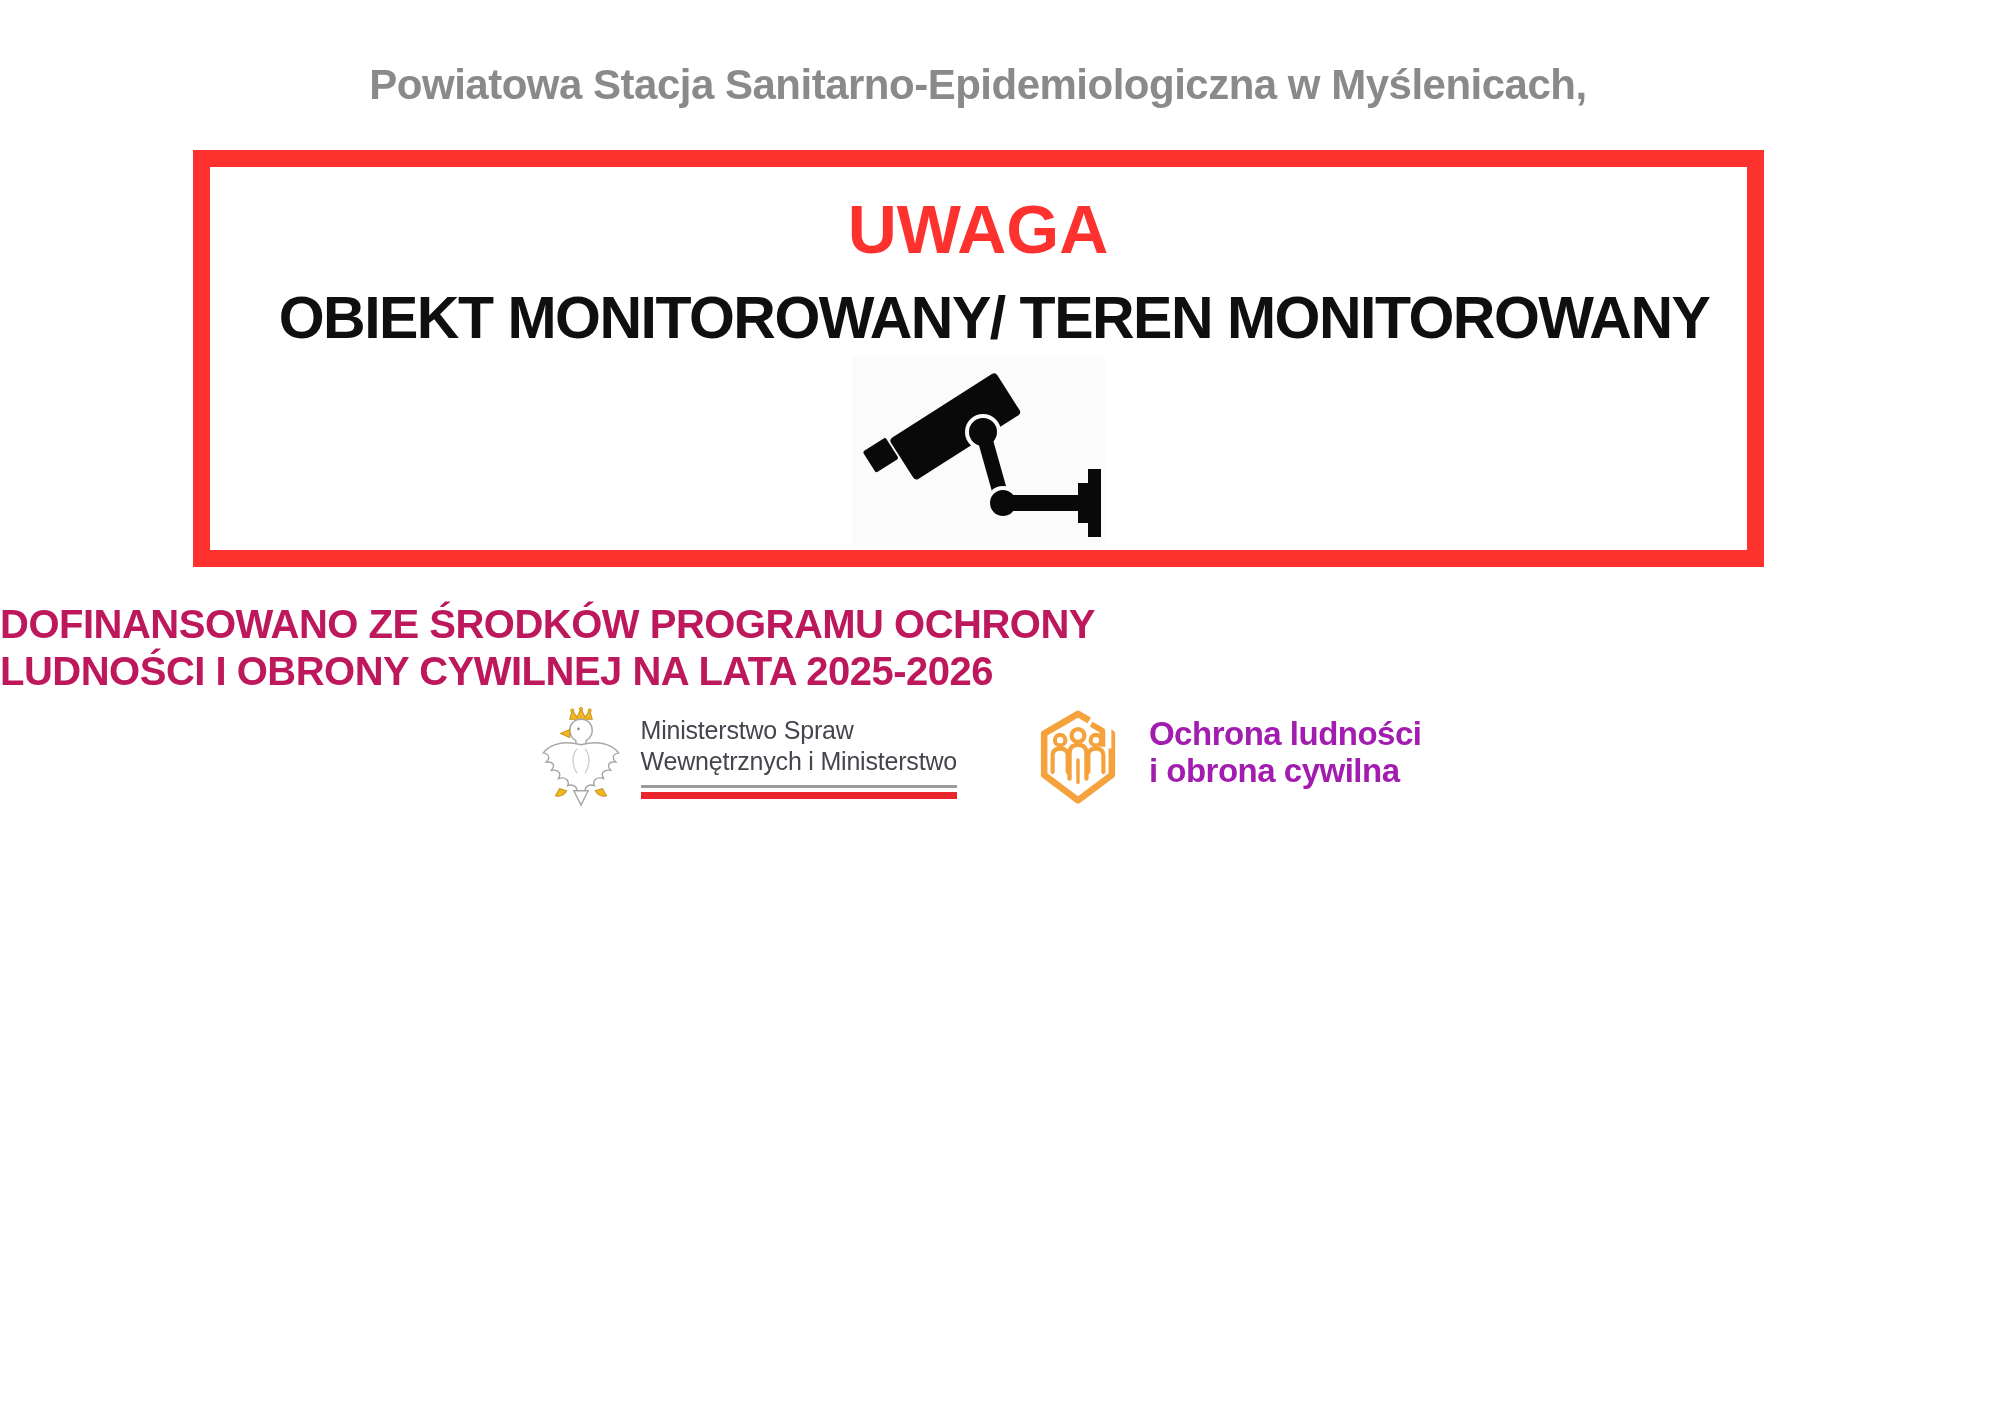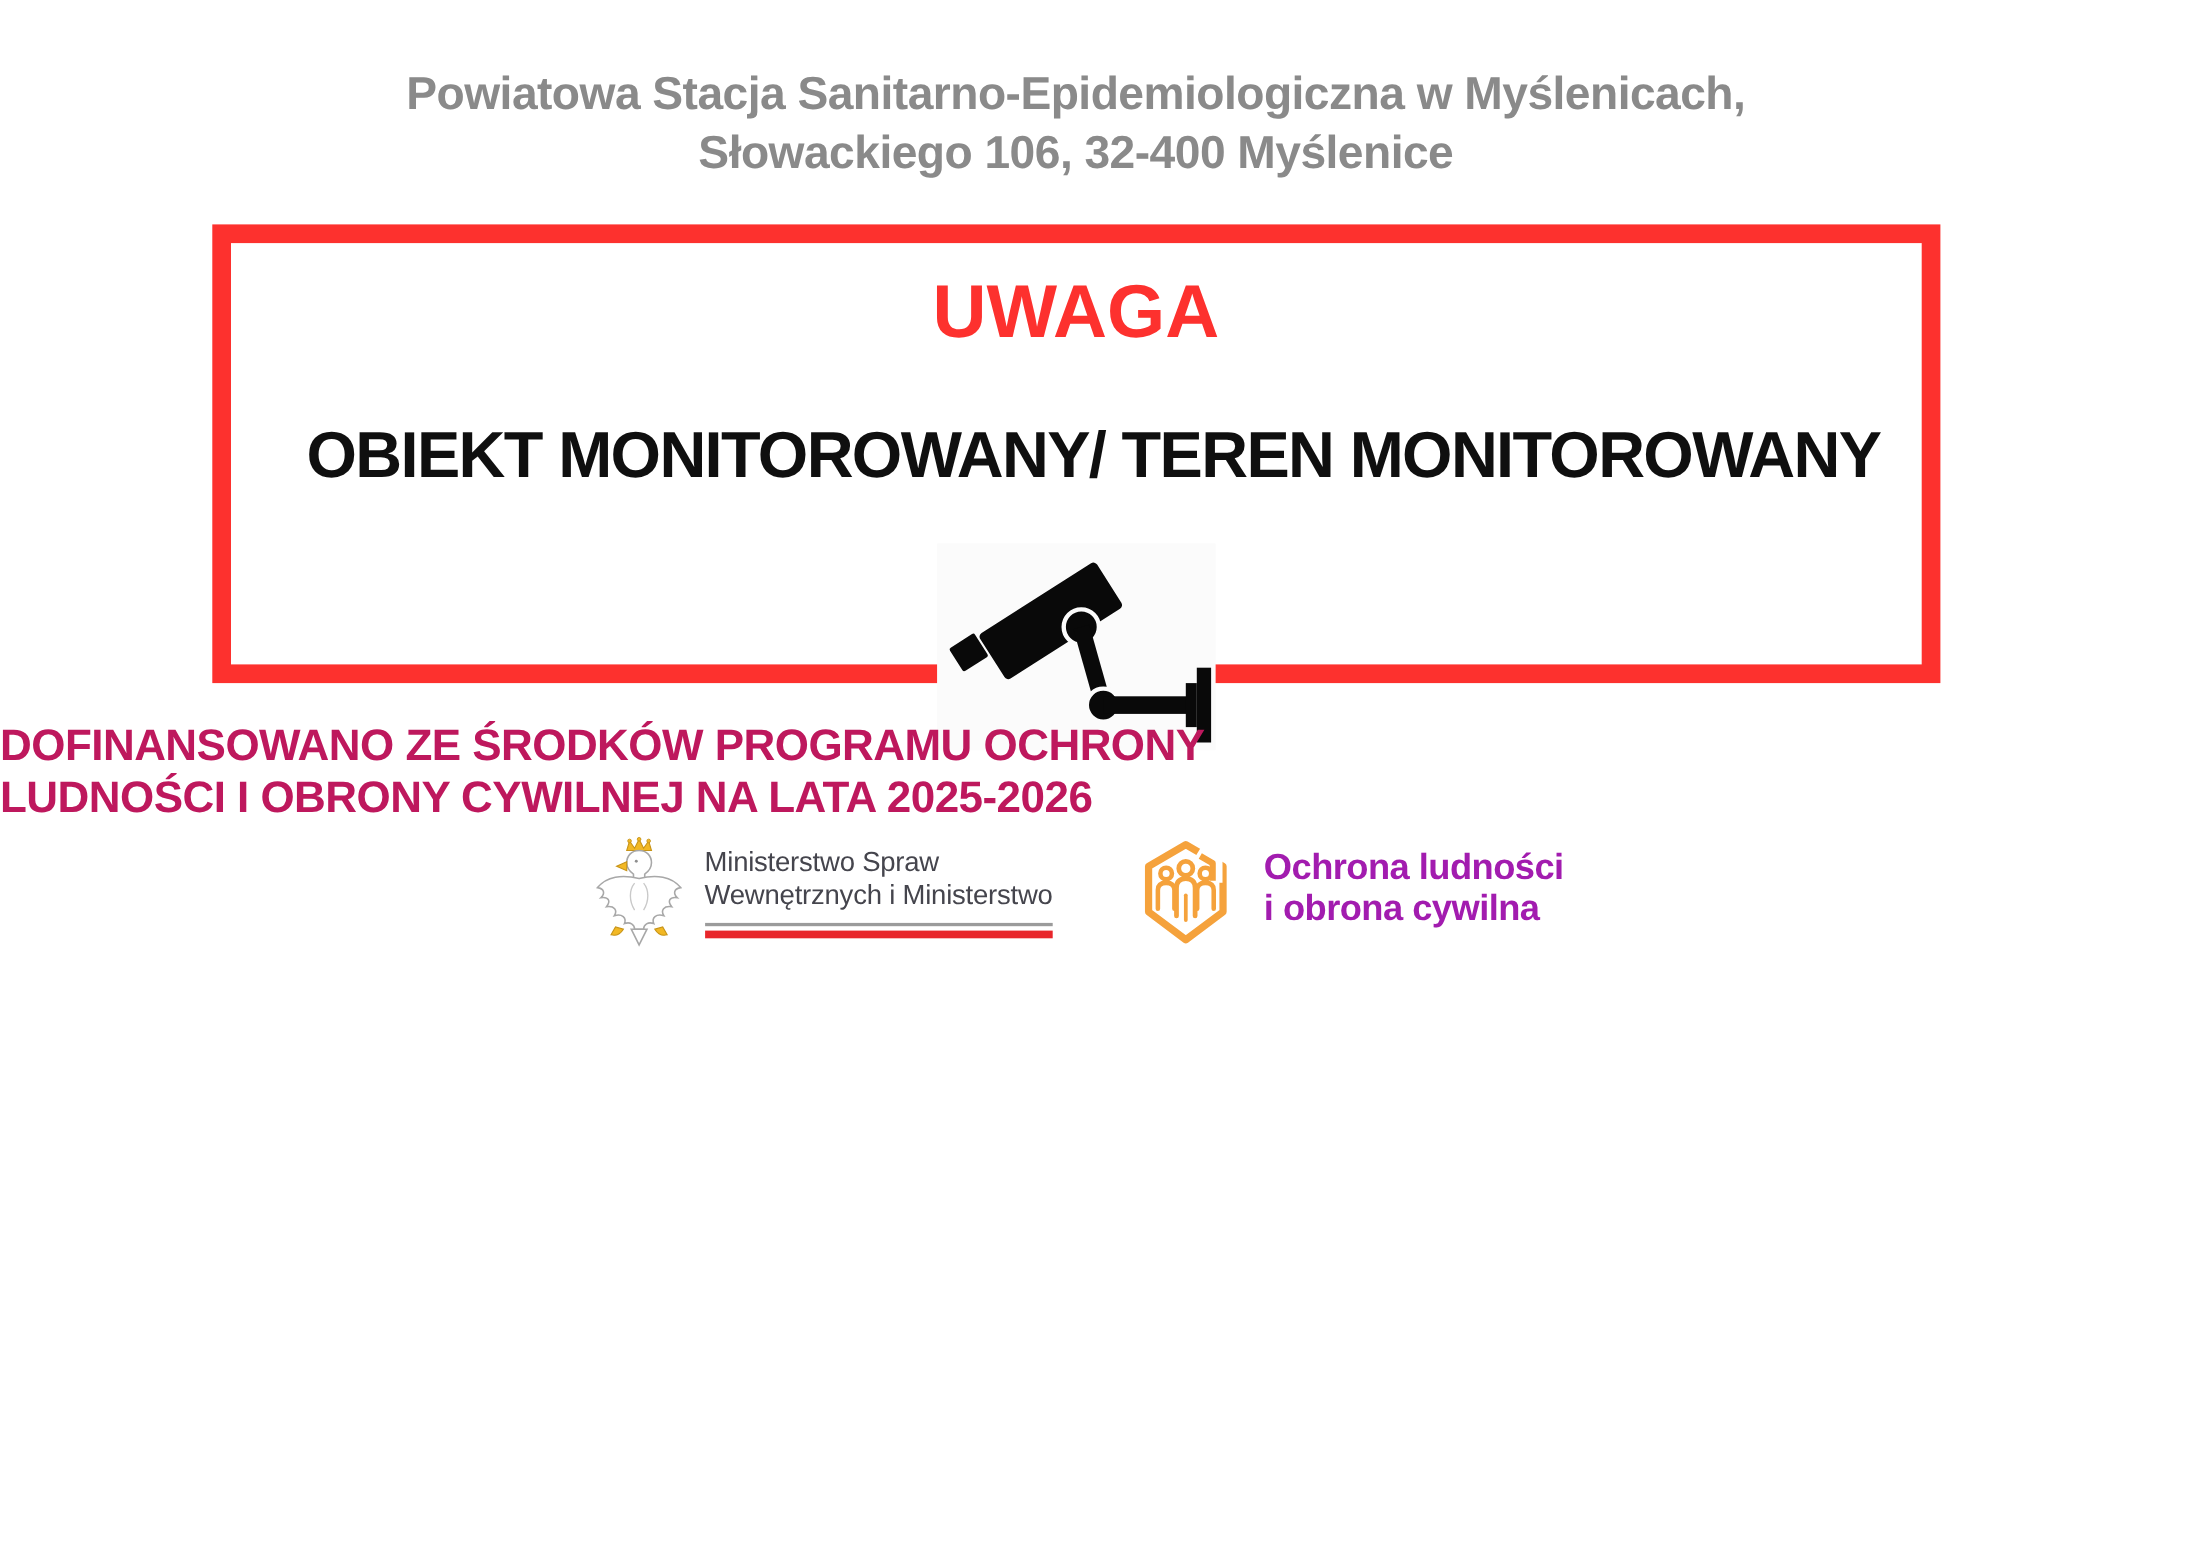--- a/index.html
+++ b/index.html
@@ -7,21 +7,21 @@
   .canvas{position:relative;width:1976px;height:1414px;background:#ffffff;overflow:hidden;}
   .sheet{position:absolute;left:0;top:0;width:1956px;}
 
   
   .header{padding-top:58px;text-align:center;color:#8a8a8a;font-weight:bold;
           font-size:42px;line-height:1.28;letter-spacing:-0.5px;}
 
   
   .alert-box{box-sizing:border-box;width:1571px;height:417px;margin:38px auto 0 auto;
              border:17px solid #fd312e;background:#ffffff;display:flex;flex-direction:column;
-             align-items:center;gap:42px;}
+             align-items:center;}
   .alert-title{margin-top:28px;color:#fd312e;font-weight:bold;font-size:68px;line-height:1;
                letter-spacing:0;}
   .alert-subtitle{margin-top:26px;color:#0f0f0f;font-weight:bold;font-size:59px;line-height:1;
                   letter-spacing:-1.5px;white-space:nowrap;margin-left:32px;}
   .camera-wrap{margin-top:8px;width:253px;height:188px;background:#fbfbfb;}
 
   
   .funding{margin-top:34px;text-align:left;color:#be185d;font-weight:bold;
            font-size:40px;line-height:1.18;letter-spacing:-0.5px;}
 
@@ -38,21 +38,20 @@
                   font-size:33px;line-height:1.13;letter-spacing:-0.5px;white-space:nowrap;}
 </style>
 </head>
 <body>
 
 <div class="canvas">
   <div class="sheet">
 
     <div class="header">
       <div>Powiatowa Stacja Sanitarno-Epidemiologiczna w Myślenicach,</div>
-      <div>Słowackiego 106, 32-400 Myślenice</div>
     </div>
 
     <div class="alert-box">
       <div class="alert-title">UWAGA</div>
       <div class="alert-subtitle">OBIEKT MONITOROWANY/ TEREN MONITOROWANY</div>
 
       <div class="camera-wrap">
         <svg width="253" height="188" viewBox="0 0 253 188" xmlns="http://www.w3.org/2000/svg">
           <rect x="0" y="0" width="253" height="188" fill="#fbfbfb"></rect>
 

